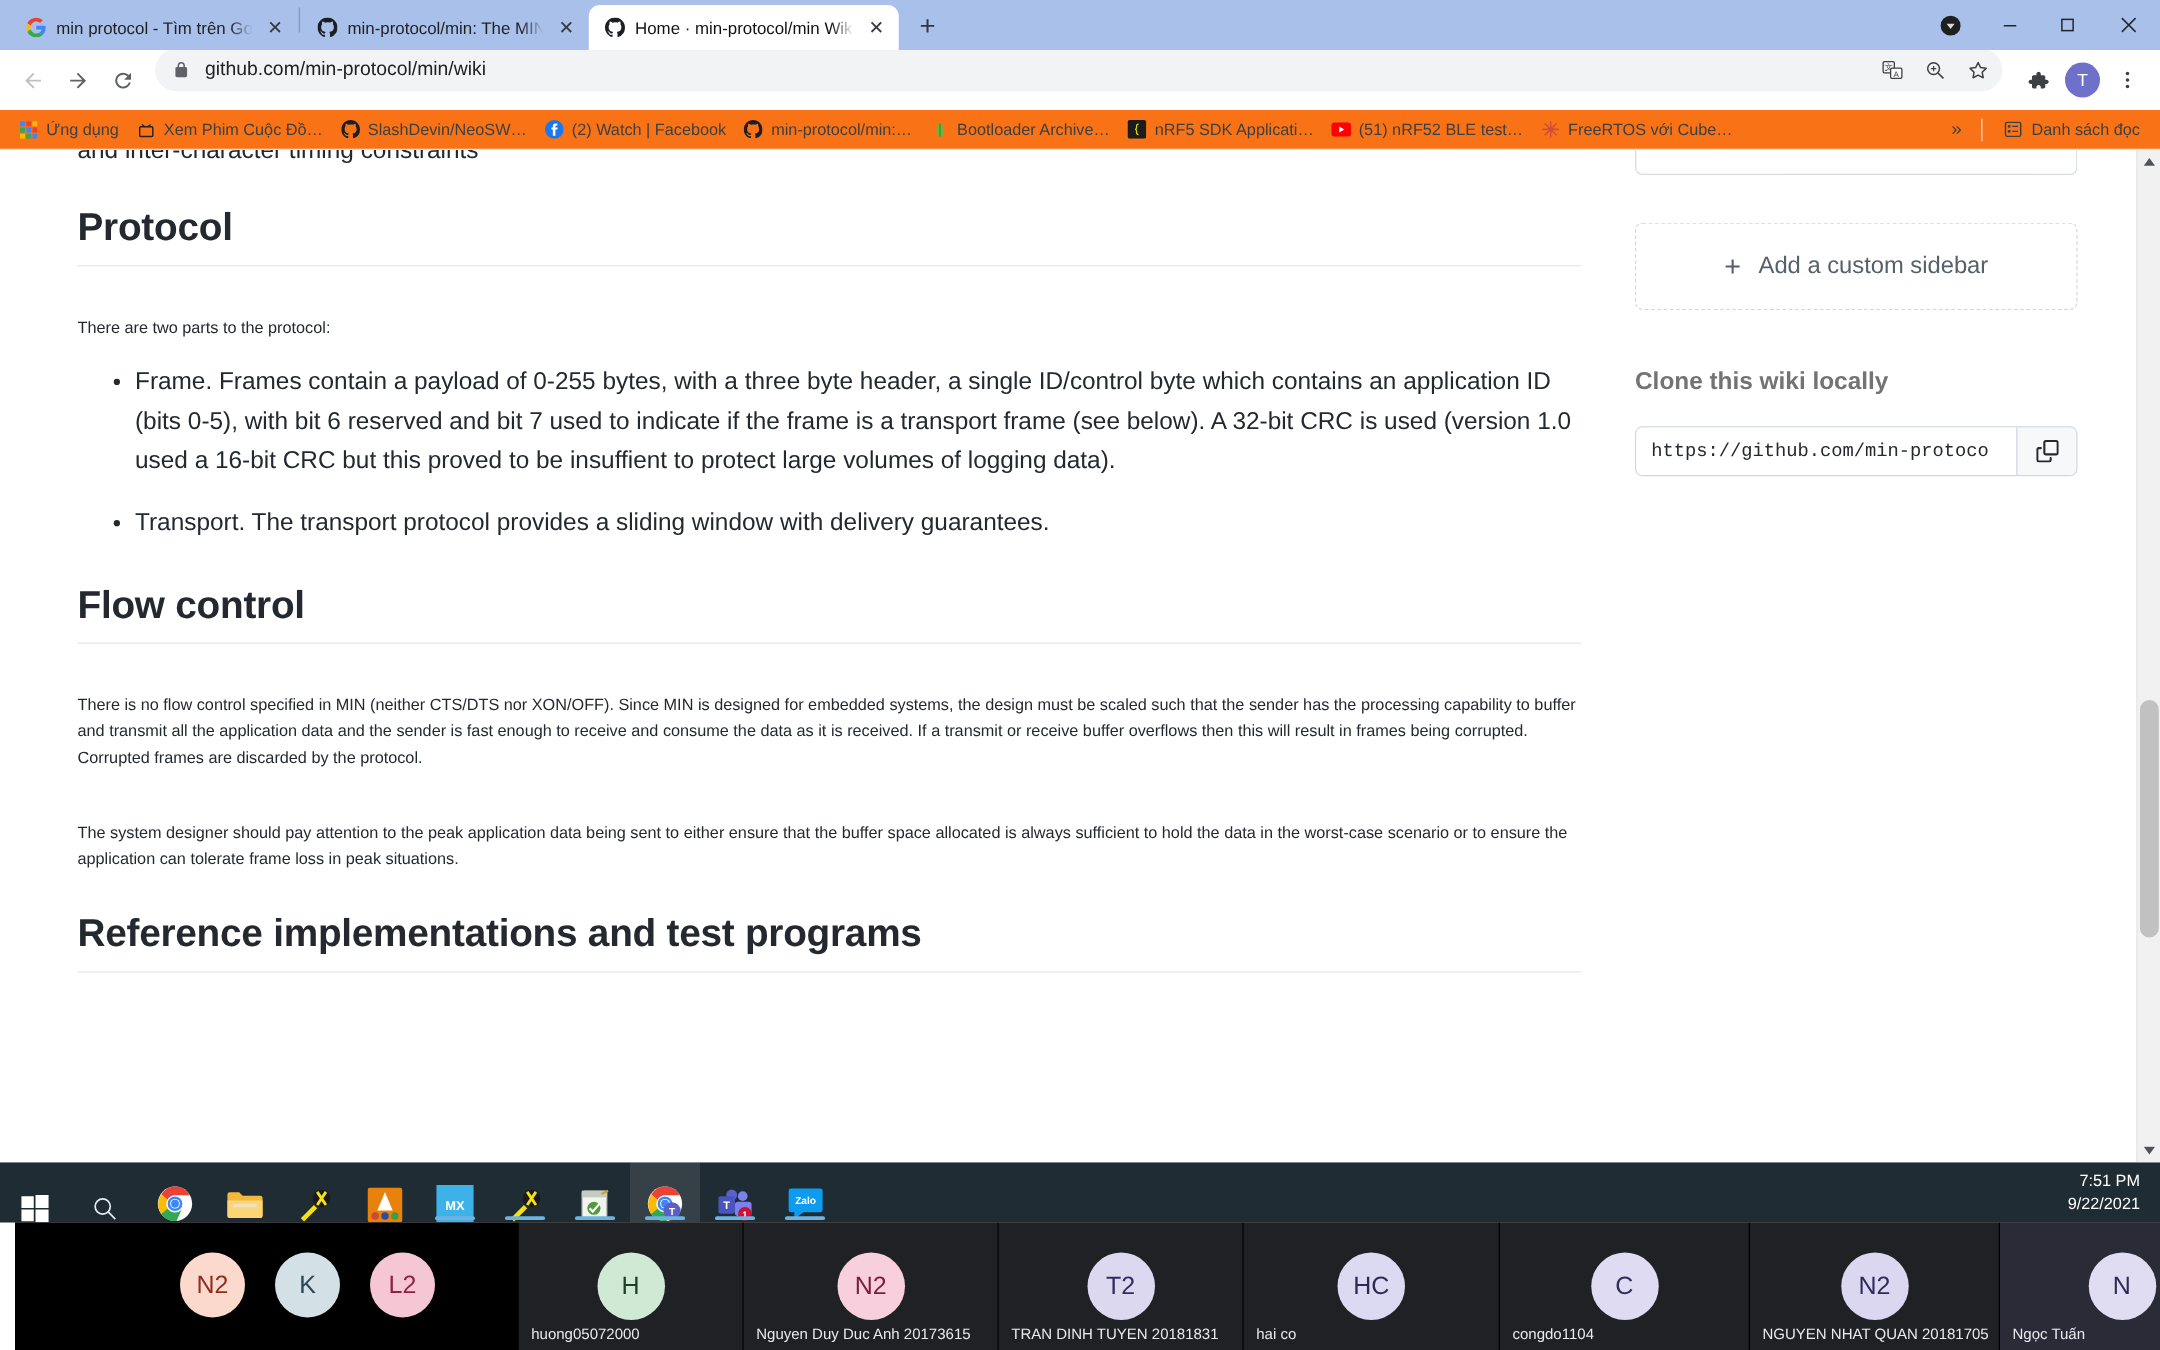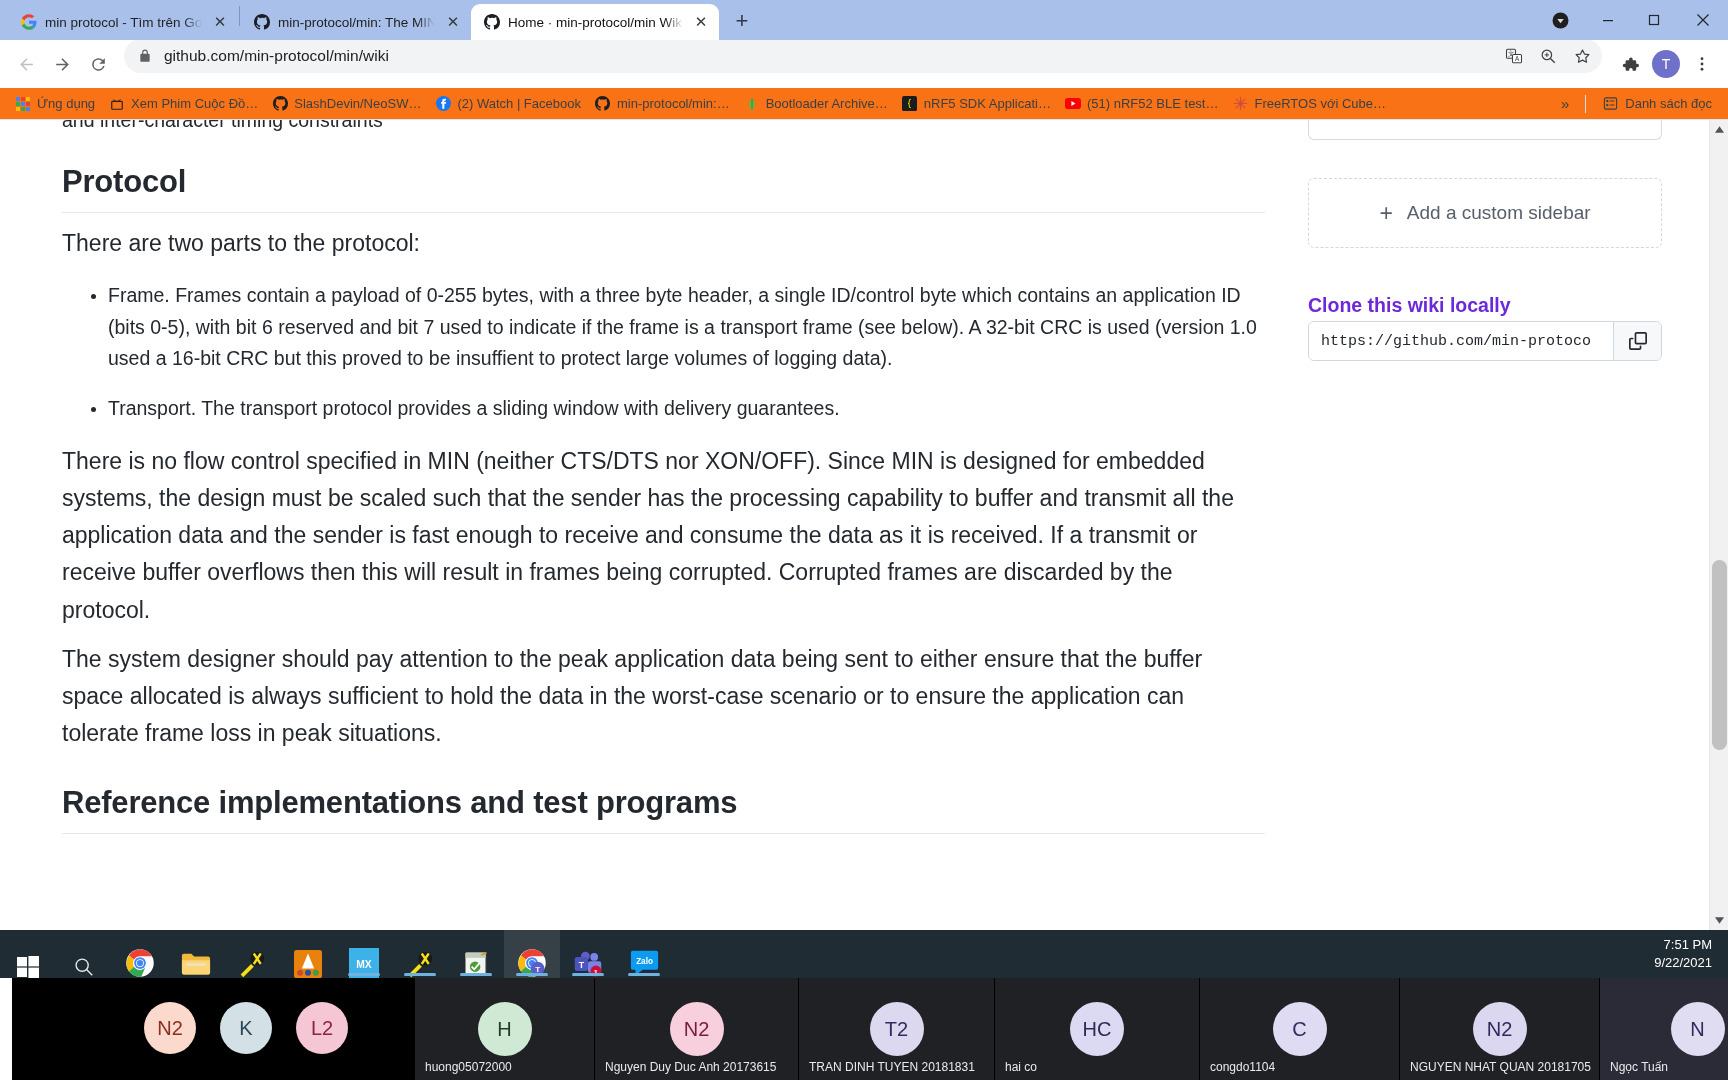--- a/index.html
+++ b/index.html
@@ -183,24 +183,24 @@
     font-size: 31px;
     font-weight: 600;
     color: #24292f;
     letter-spacing: -0.2px;
     padding-bottom: 12px;
     border-bottom: 1px solid #e6e8eb;
     margin-top: 32px;
     width: 1203px;
   }
   .wiki-p {
-    font-size: 23px;
+    font-size: 13px;
     line-height: 1.62;
     color: #24292f;
-    margin-top: 12px;
+    margin-top: 38px;
     width: 1200px;
   }
   ul.wiki-list { margin-top: 18px; padding-left: 46px; width: 1200px; }
   ul.wiki-list li {
     font-size: 19.5px;
     line-height: 1.62;
     color: #24292f;
     margin-bottom: 18px;
   }
   ul.wiki-list li::marker { font-size: 17px; }
@@ -226,24 +226,24 @@
     display: flex; align-items: center; justify-content: center;
     gap: 14px;
     color: #57606a;
     font-size: 19px;
   }
   .plus-ico { font-size: 23px; font-weight: 400; color: #57606a; }
   .side-h {
     margin-top: 46px;
     font-size: 19.5px;
     font-weight: 600;
-    color: #6d28d9;
+    color: #737373;
   }
   .clone-row {
-    margin-top: 4px;
+    margin-top: 24px;
     height: 40px;
     display: flex;
     border: 1px solid #d0d7de;
     border-radius: 6px;
     overflow: hidden;
     background: #fff;
     text-align: center;
   }
   .clone-input {
     flex: 1 1 auto;
@@ -603,20 +603,21 @@
         <div class="wiki-main">
           <div class="clipped-top">and inter-character timing constraints</div>
 
           <h2 class="wiki-h">Protocol</h2>
           <p class="wiki-p">There are two parts to the protocol:</p>
           <ul class="wiki-list">
             <li>Frame. Frames contain a payload of 0-255 bytes, with a three byte header, a single ID/control byte which contains an application ID (bits 0-5), with bit 6 reserved and bit 7 used to indicate if the frame is a transport frame (see below). A 32-bit CRC is used (version 1.0 used a 16-bit CRC but this proved to be insuffient to protect large volumes of logging data).</li>
             <li>Transport. The transport protocol provides a sliding window with delivery guarantees.</li>
           </ul>
 
+          <h2 class="wiki-h">Flow control</h2>
           <p class="wiki-p">There is no flow control specified in MIN (neither CTS/DTS nor XON/OFF). Since MIN is designed for embedded systems, the design must be scaled such that the sender has the processing capability to buffer and transmit all the application data and the sender is fast enough to receive and consume the data as it is received. If a transmit or receive buffer overflows then this will result in frames being corrupted. Corrupted frames are discarded by the protocol.</p>
           <p class="wiki-p">The system designer should pay attention to the peak application data being sent to either ensure that the buffer space allocated is always sufficient to hold the data in the worst-case scenario or to ensure the application can tolerate frame loss in peak situations.</p>
 
           <h2 class="wiki-h">Reference implementations and test programs</h2>
         </div>
 
         <div class="wiki-side">
           <div class="side-card-top"></div>
 
           <div class="add-sidebar">

